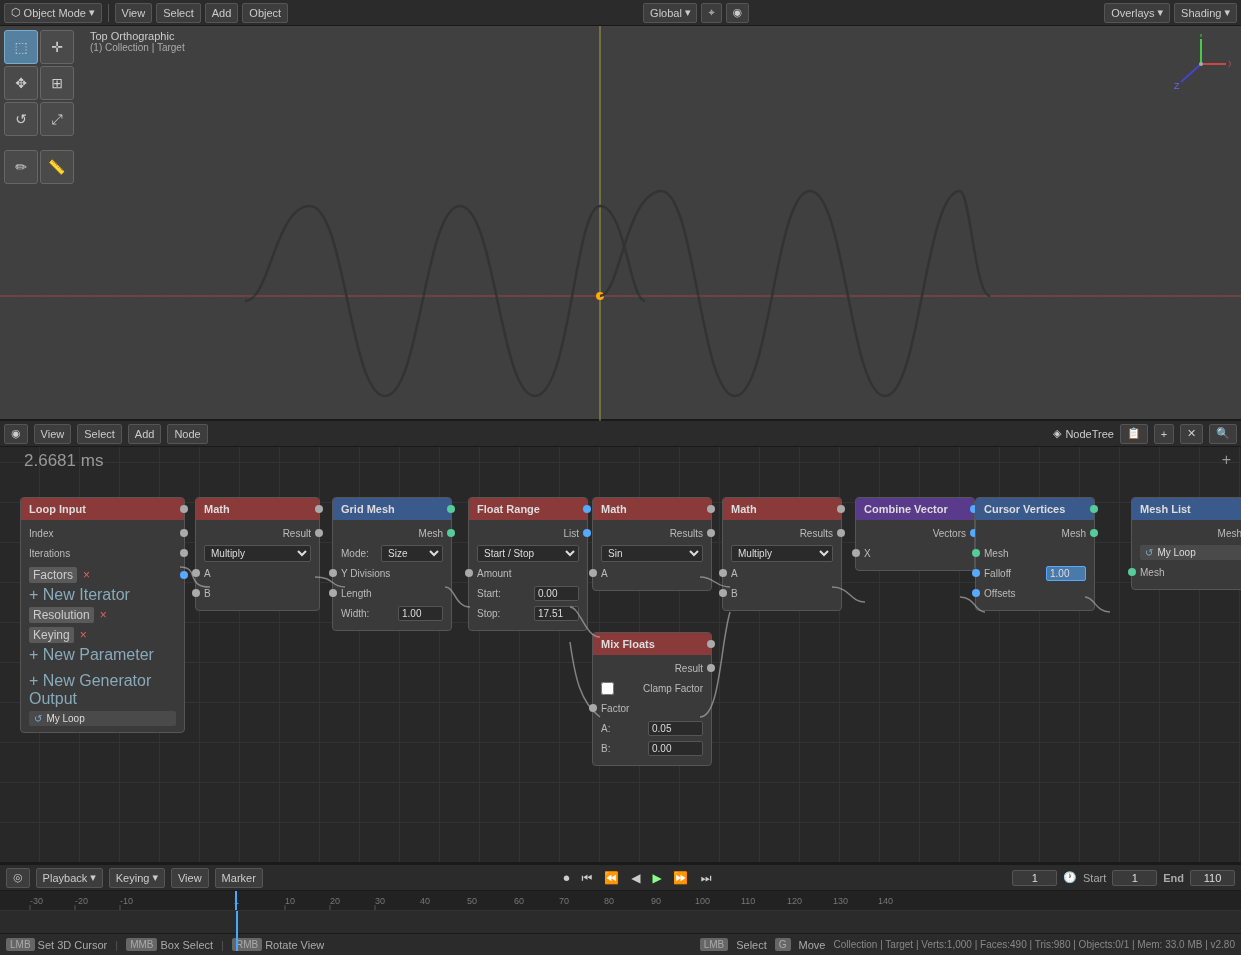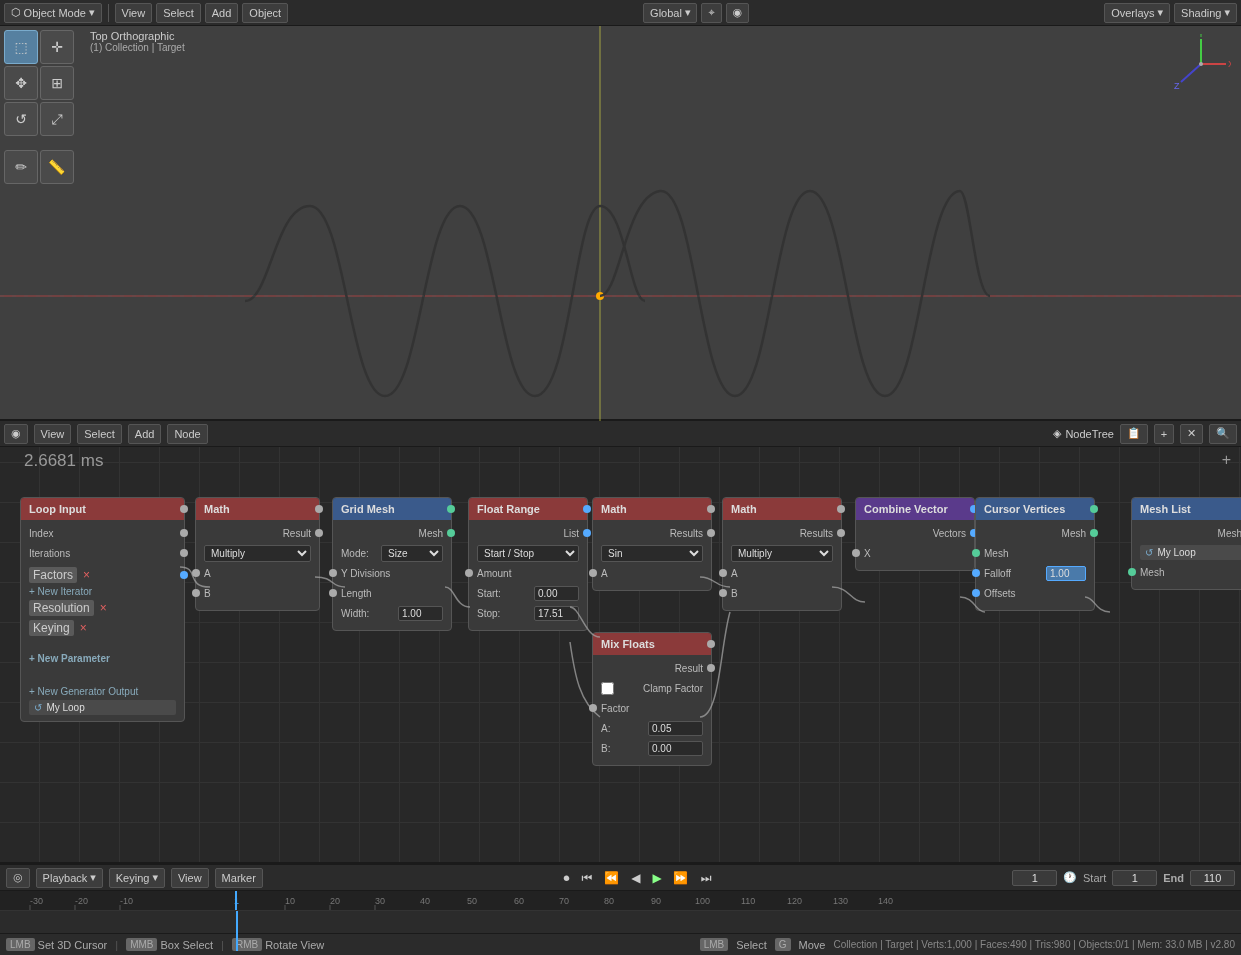--- a/index.html
+++ b/index.html
@@ -192,21 +192,21 @@
       font-size: 12px;
       color: #ccc;
     }
     .node-x-btn {
       color: #e06060;
       cursor: pointer;
       font-size: 12px;
       margin-left: 4px;
     }
     .node-add-row {
-      color: #8ab; font-size: 10px; cursor: pointer;
+      color: #8ab; font-size: 16px; cursor: pointer;
       display: flex; align-items: flex-start; gap: 2px;
     }
     .node-loop-item {
       background: #4a4a4a;
       border-radius: 2px;
       padding: 2px 5px;
       font-size: 10px;
       display: flex; align-items: center; gap: 4px;
     }
     .loop-icon { color: #7aabcc; font-size: 10px; }
@@ -452,21 +452,21 @@
             <span class="node-tag">Resolution</span>
             <span class="node-x-btn">×</span>
           </div>
         </div>
         <div class="node-row">
           <div style="display:flex;align-items:center;gap:2px;">
             <span class="node-tag">Keying</span>
             <span class="node-x-btn">×</span>
           </div>
         </div>
-        <div class="node-add-row" style="margin:16px 0;font-weight:bold;">
+        <div class="node-add-row" style="margin:2px 0;">
           <span>+ New Parameter</span>
         </div>
         <div style="height:4px;"></div>
         <div class="node-add-row" style="margin:2px 0;">
           <span>+ New Generator Output</span>
         </div>
         <div class="node-loop-item" style="margin-top:3px;">
           <span class="loop-icon">↺</span>
           <span>My Loop</span>
         </div>

